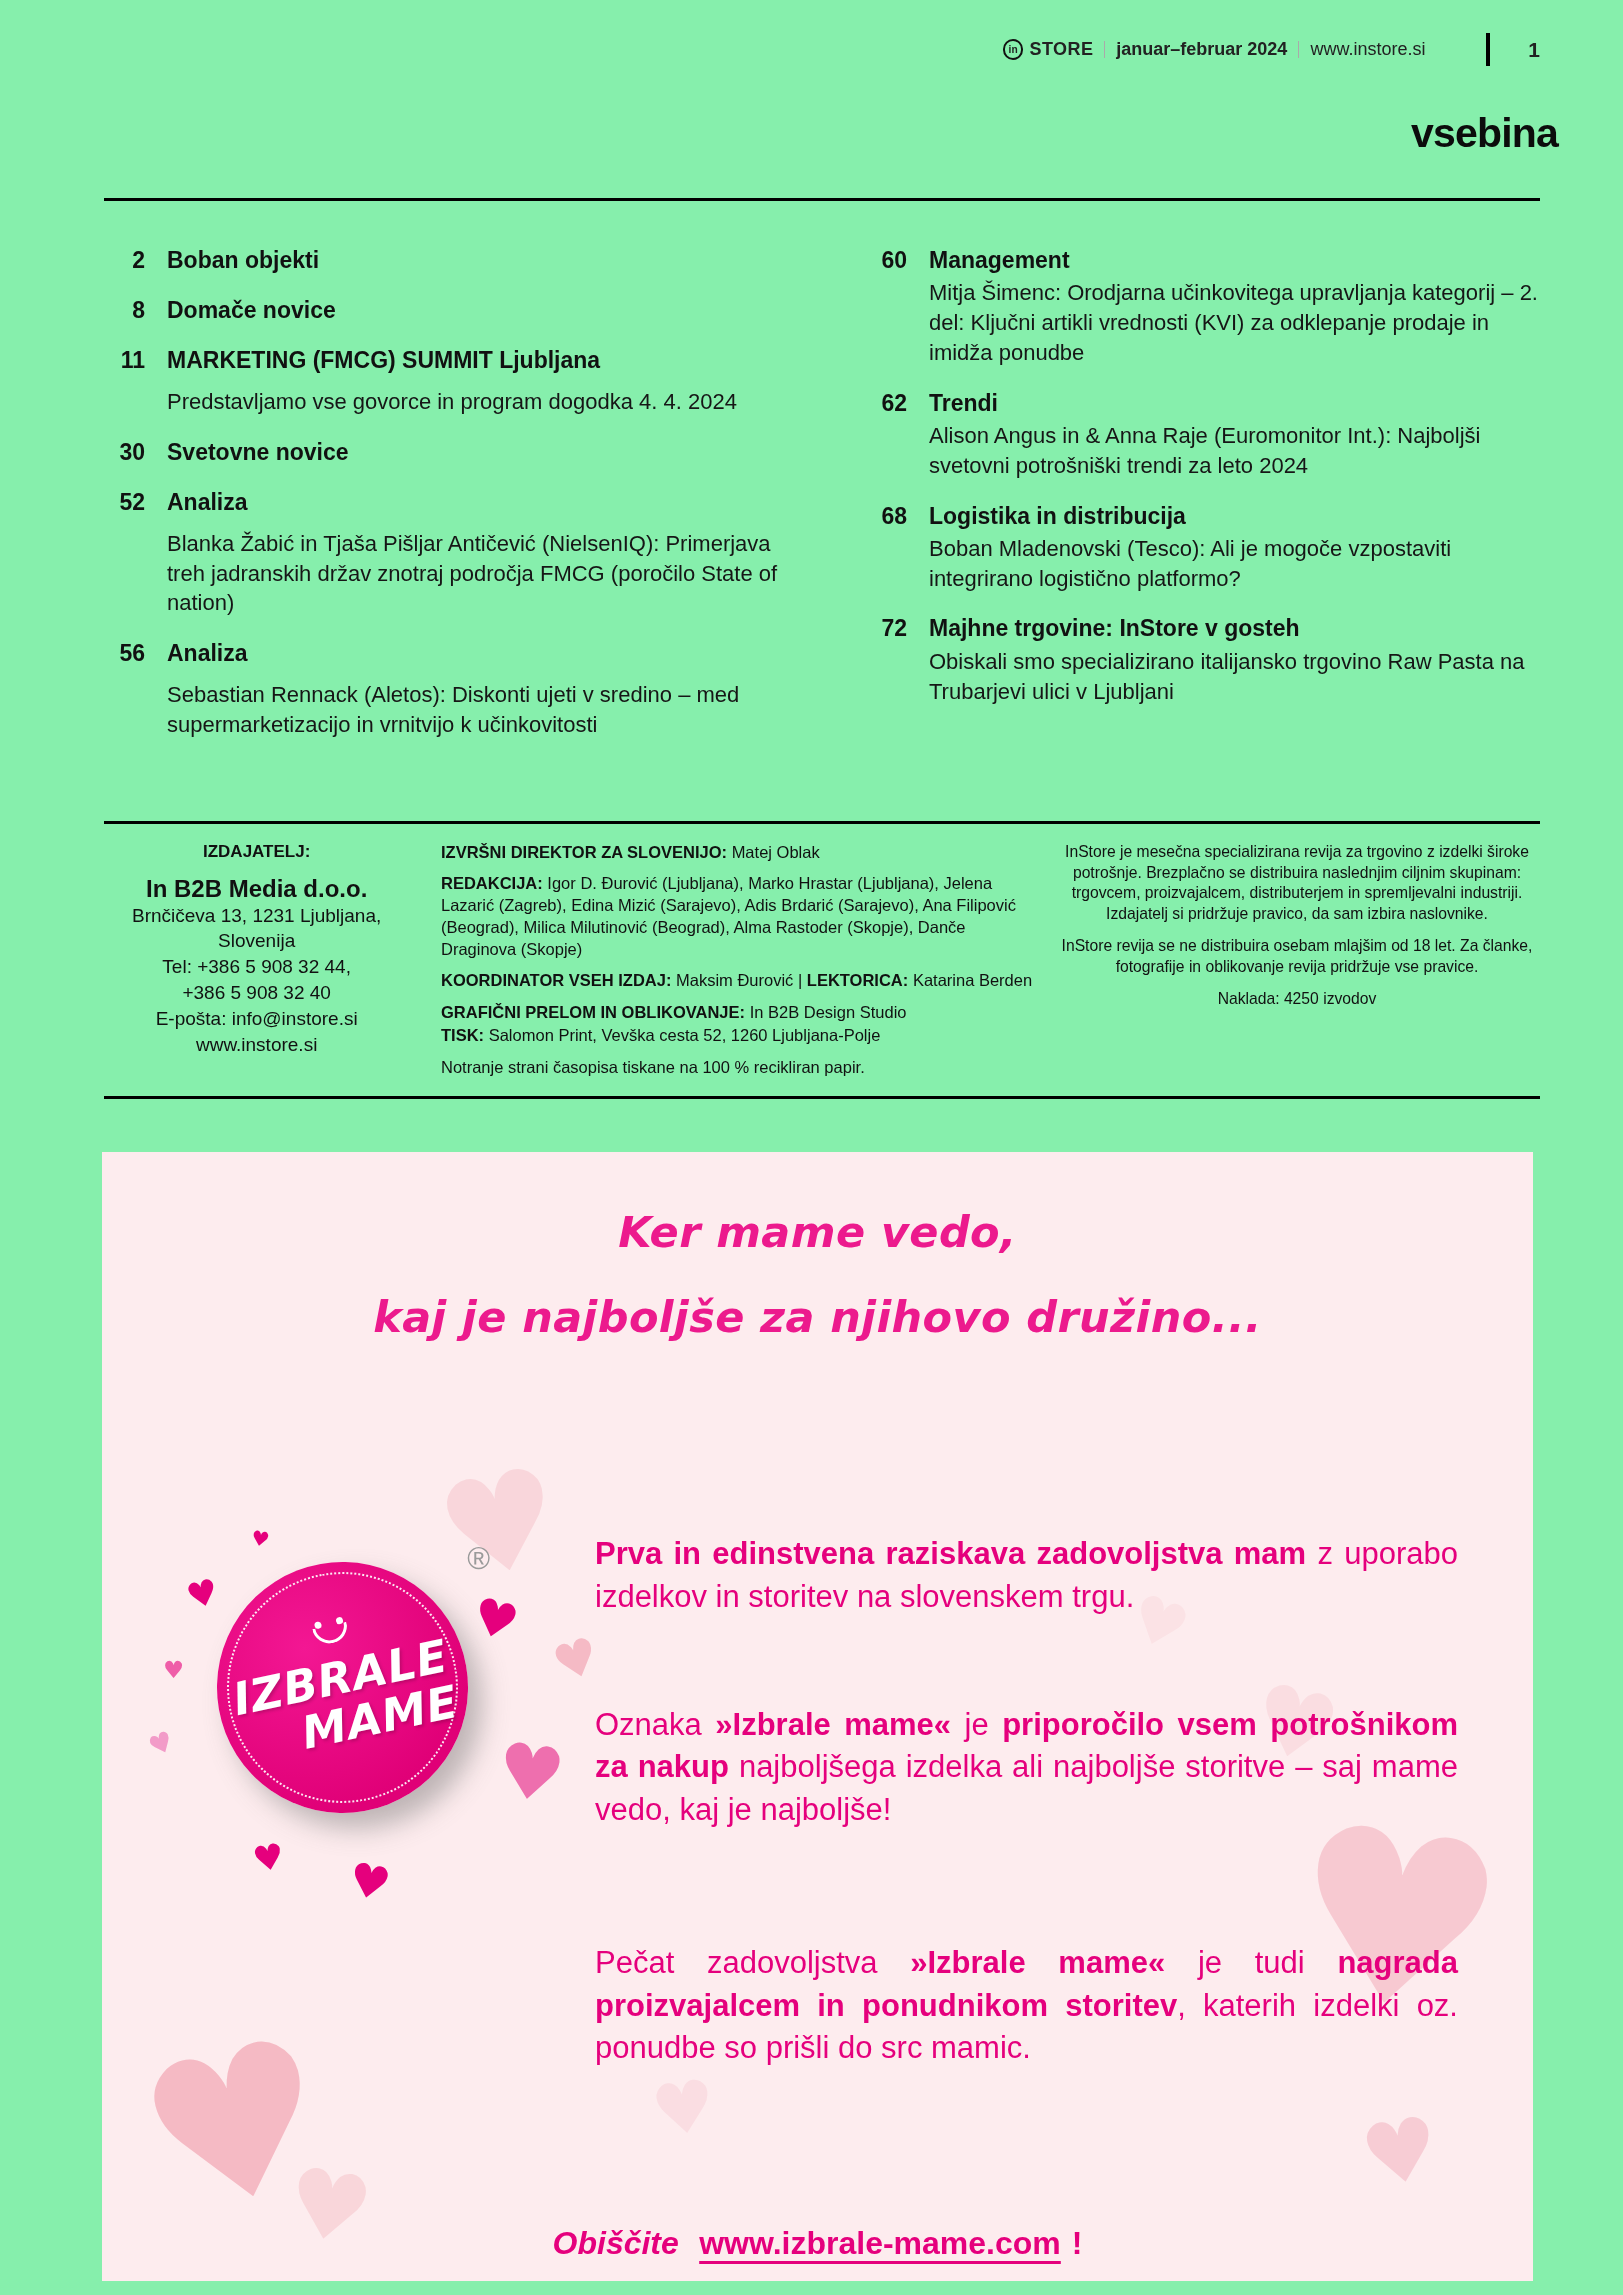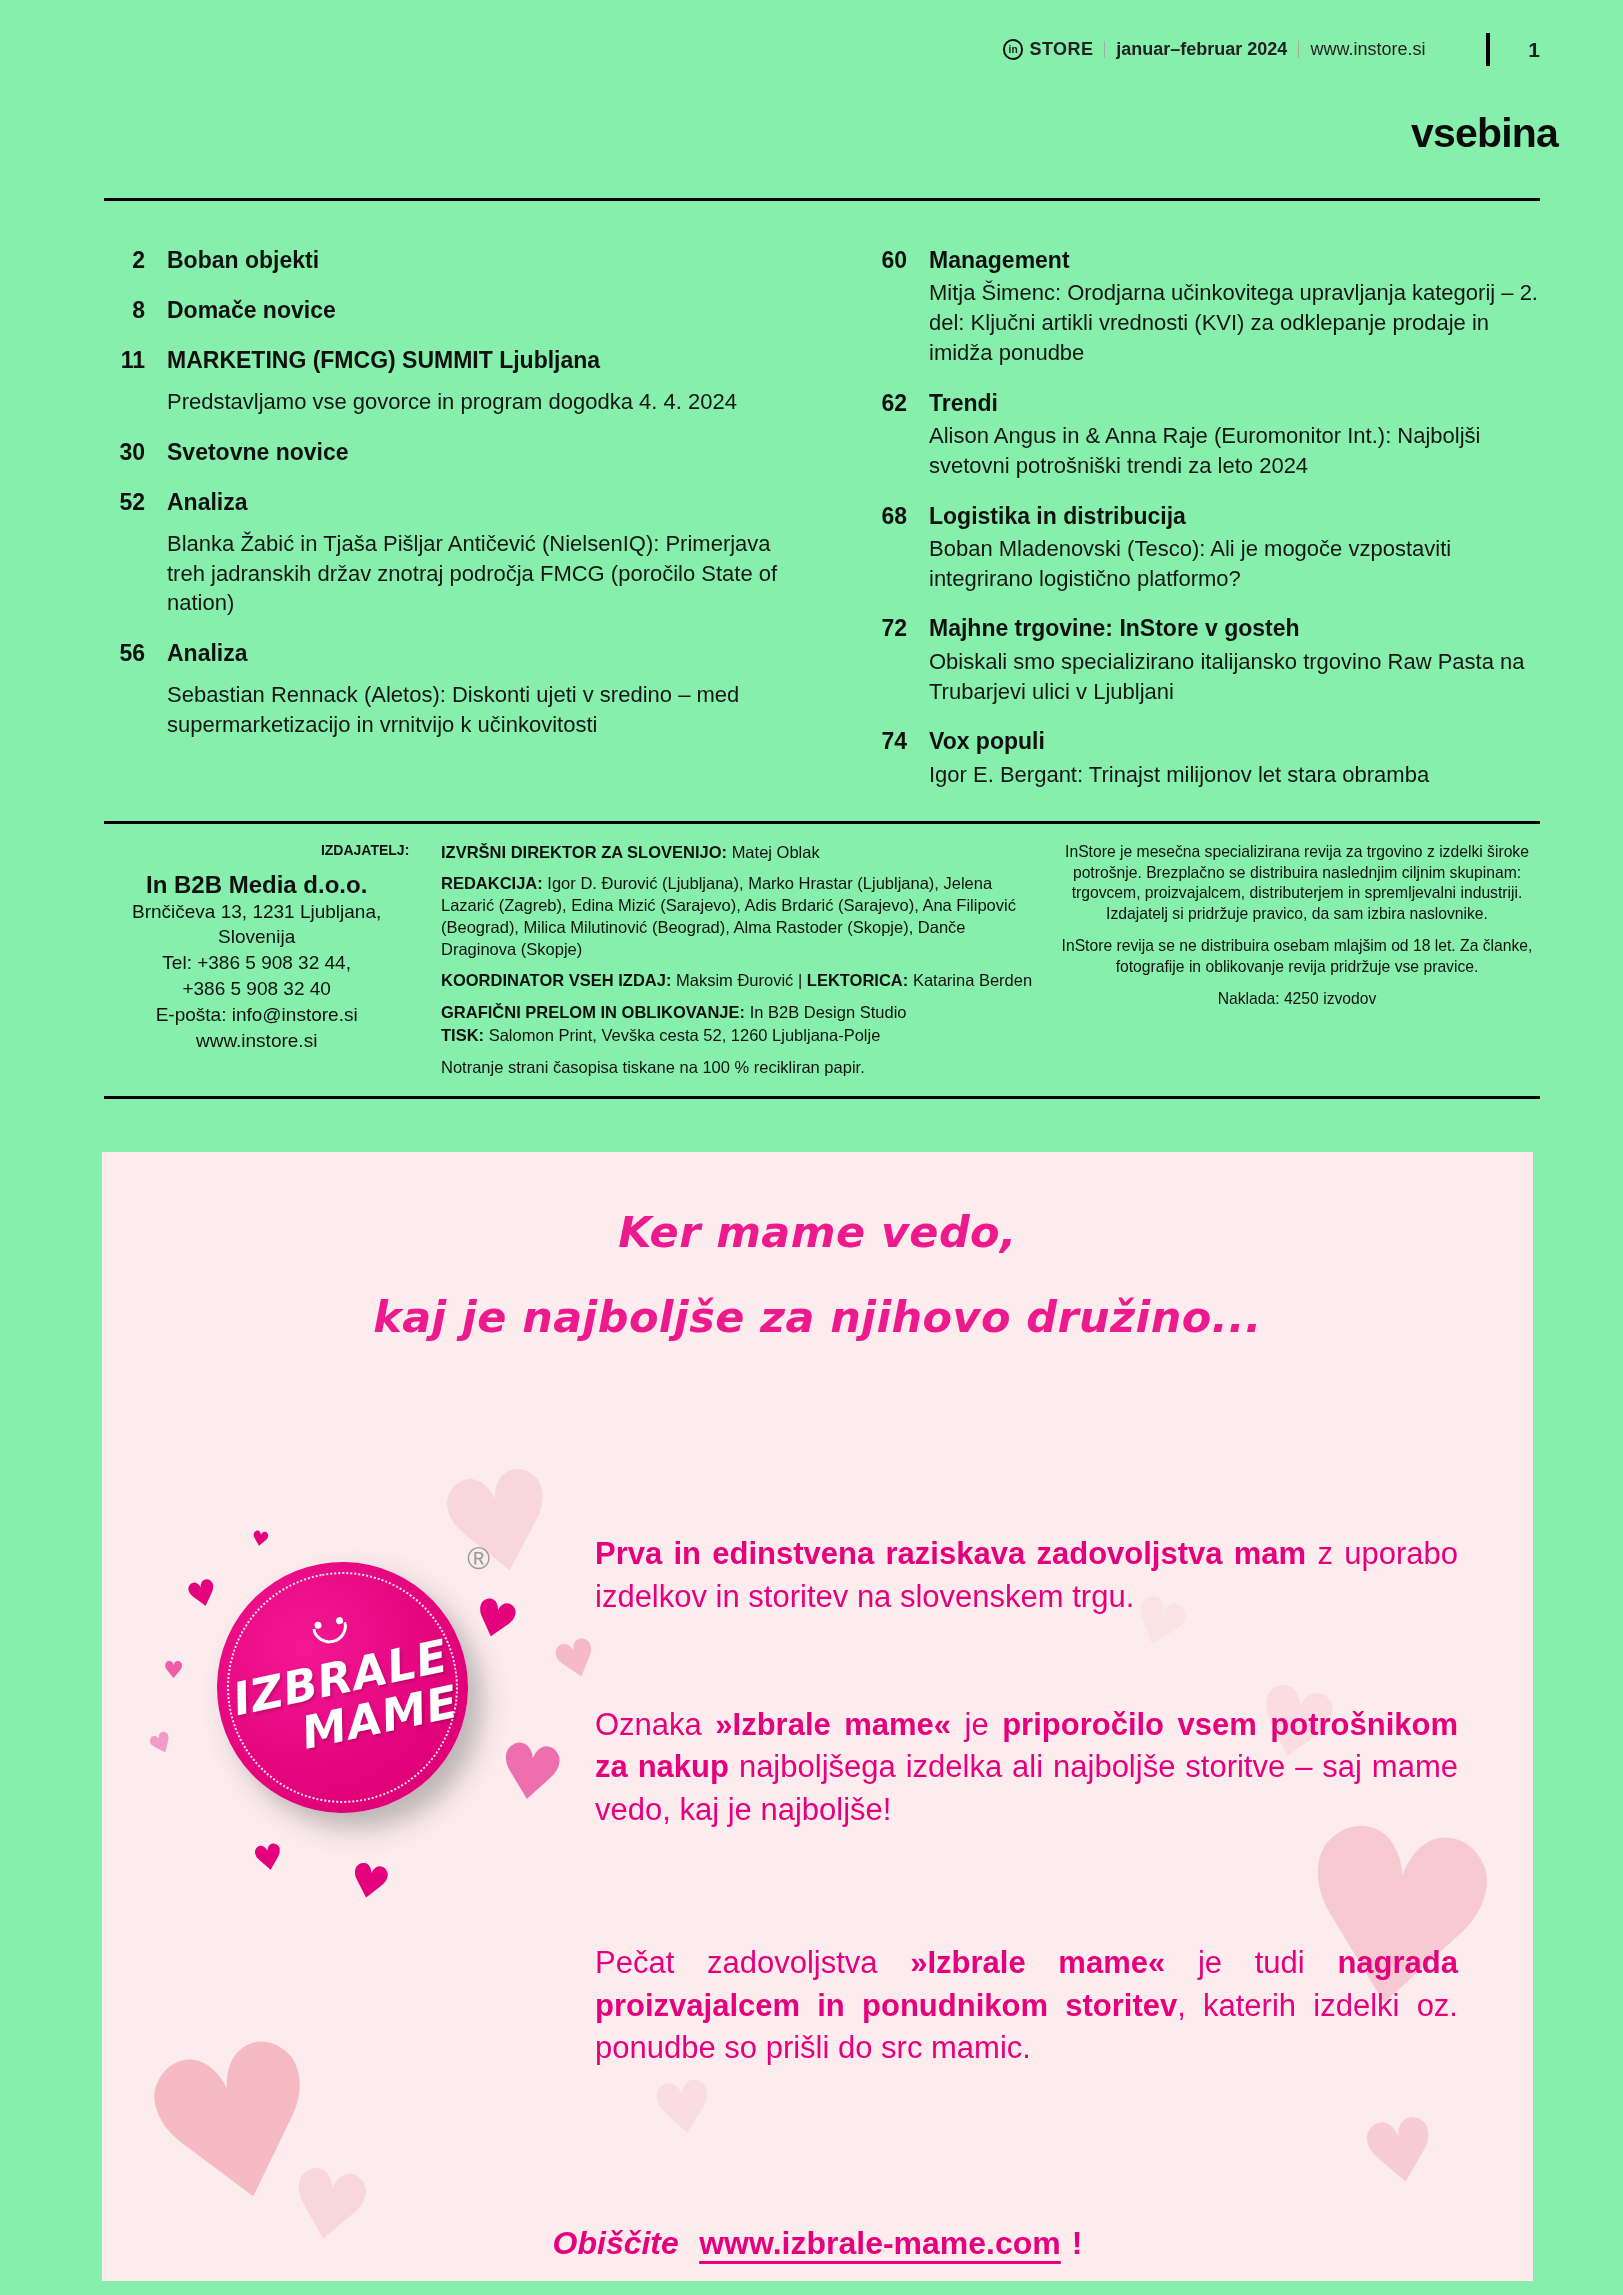--- a/index.html
+++ b/index.html
@@ -47,21 +47,21 @@
     font-weight:bold; font-size:23px; line-height:1.32;
   }
   .toc-body { flex:1; }
   .toc-title { font-weight:bold; font-size:23px; line-height:1.32; }
   .toc-desc { font-size:22px; line-height:1.36; margin-top:3.1px; color:#161616; }
   .toc-desc.gap { margin-top:11.8px; }
 
   
   .imprint { position:absolute; top:842px; left:104px; right:83px; display:flex; }
   .imp-left { width:310px; text-align:center; padding-right:4.7px; }
-  .imp-label { font-size:14px; font-weight:bold; margin-bottom:12.6px;text-align:right; }
+  .imp-label { font-size:17px; font-weight:bold; margin-bottom:12.6px; }
   .imp-name { font-size:24px; font-weight:bold; margin-bottom:0; }
   .imp-addr { font-size:19px; line-height:1.36; }
   .imp-mid { width:640px; padding:0 19px 0 27px; font-size:16.5px; line-height:1.33; }
   .imp-mid p { margin-bottom:9.4px; }
   .b { font-weight:bold; }
   .imp-right { flex:1; text-align:center; font-size:15.7px; line-height:1.31; padding:0 4.7px; }
   .imp-right p { margin-bottom:11.8px; }
 
   
   .adbox {
@@ -219,27 +219,20 @@
       </div>
 
       <div class="toc-entry">
         <span class="toc-num">72</span>
         <div class="toc-body">
           <div class="toc-title">Majhne trgovine: InStore v gosteh</div>
           <div class="toc-desc">Obiskali smo specializirano italijansko trgovino Raw Pasta na Trubarjevi ulici v Ljubljani</div>
         </div>
       </div>
 
-      <div class="toc-entry">
-        <span class="toc-num">74</span>
-        <div class="toc-body">
-          <div class="toc-title">Vox populi</div>
-          <div class="toc-desc">Igor E. Bergant: Trinajst milijonov let stara obramba</div>
-        </div>
-      </div>
 
     </div>
   </div>
 
   <div class="rule rule2"></div>
 
   <div class="imprint">
     <div class="imp-left">
       <div class="imp-label">IZDAJATELJ:</div>
       <div class="imp-name">In B2B Media d.o.o.</div>

